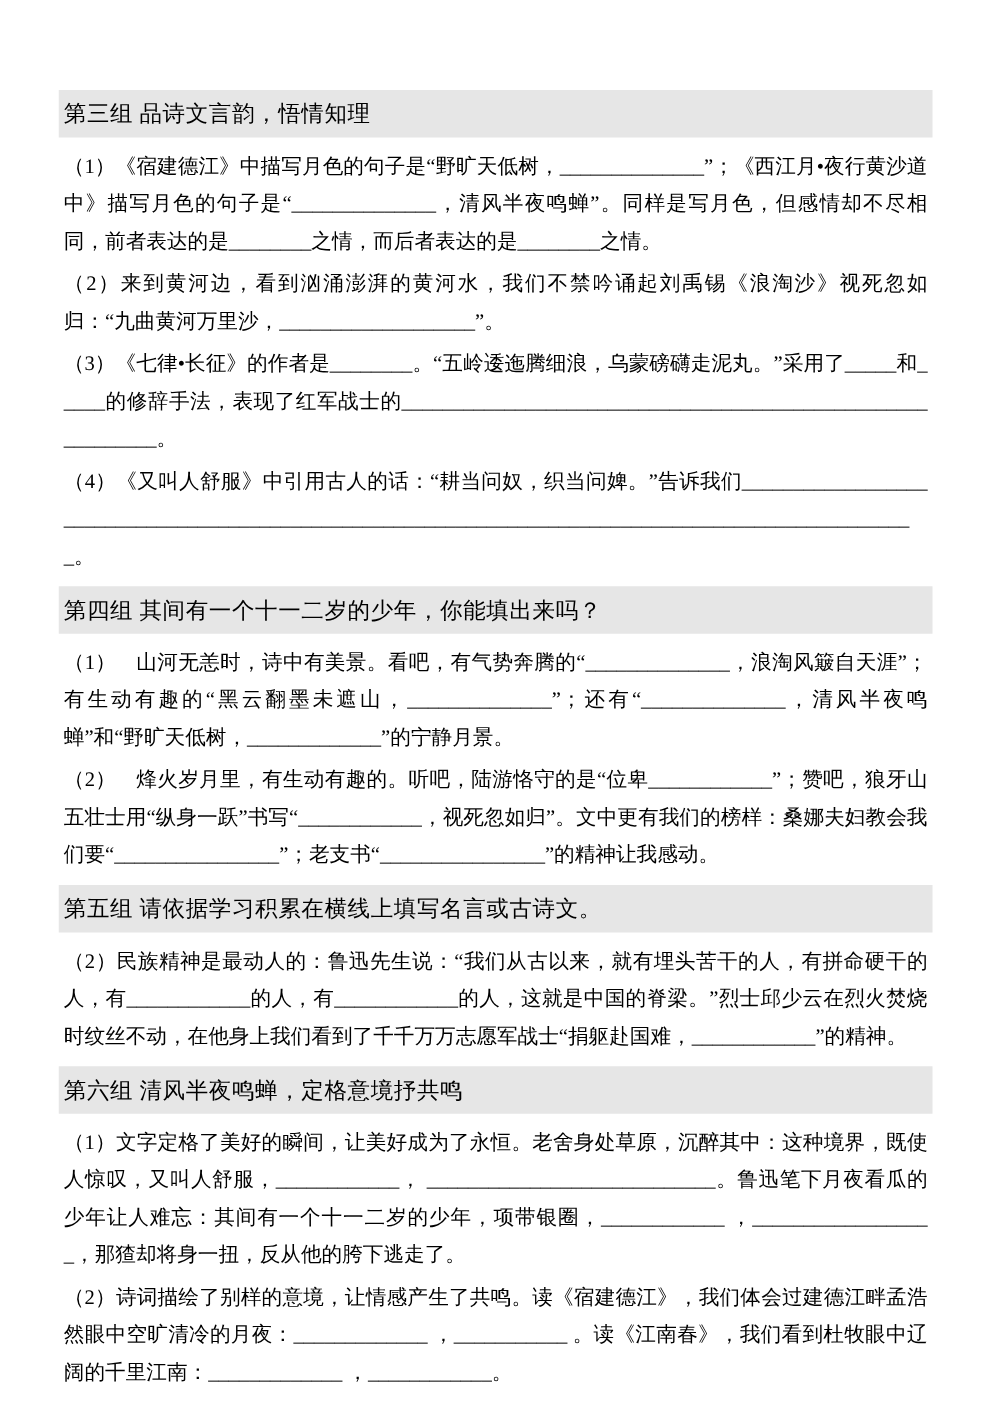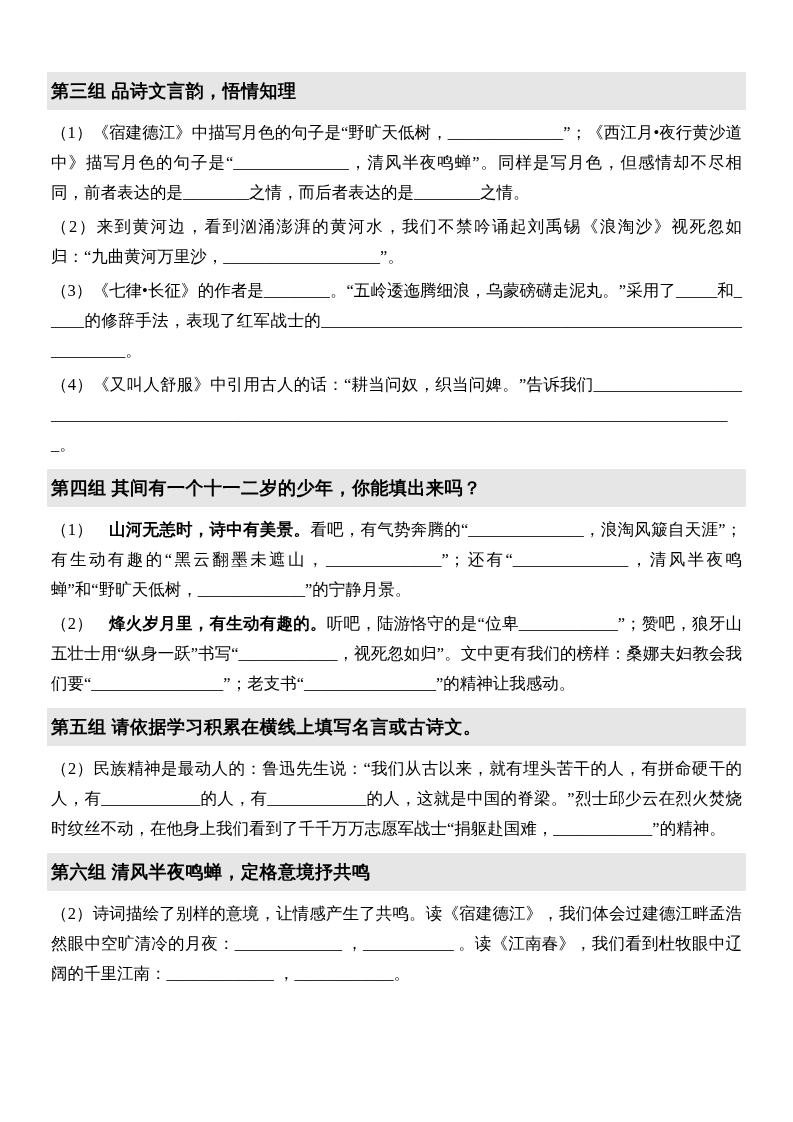--- a/index.html
+++ b/index.html
@@ -13,39 +13,39 @@
     font-family: "Liberation Serif", "DejaVu Serif", serif;
     color: #000000;
     overflow: hidden;
   }
   .page {
     padding: 72px 47px 0 47px;
     box-sizing: border-box;
   }
   .section-header {
     background: #e6e6e6;
-    font-weight: 700;
+    font-weight: 400;
     font-size: 18px;
     line-height: 22px;
     padding: 8px 6px 8px 4px;
     margin: 9px 0 8px 0;
     letter-spacing: 0.5px;
   }
   .page > section:first-child > .section-header {
     margin-top: 0;
   }
   .para {
     font-size: 16.5px;
     line-height: 30px;
     text-align: justify;
     word-break: break-all;
     margin: 4px;
   }
   .q-bold {
-    font-weight: 700;
+    font-weight: 400;
     padding-left: 16px;
   }
 </style>
 </head>
 <body>
 
 <div class="page">
 
   <section>
     <div class="section-header">
@@ -69,16 +69,17 @@
     <div class="section-header">
       <span>第五组 请依据学习积累在横线上填写名言或古诗文。</span>
     </div>
     <p class="para"><span>（2）</span><span>民族精神是最动人的：鲁迅先生说：“我们从古以来，就有埋头苦干的人，有拼命硬干的人，有____________的人，有____________的人，这就是中国的脊梁。”烈士邱少云在烈火焚烧时纹丝不动，在他身上我们看到了千千万万志愿军战士“捐躯赴国难，____________”的精神。</span></p>
   </section>
 
   <section>
     <div class="section-header">
       <span>第六组 清风半夜鸣蝉，定格意境抒共鸣</span>
     </div>
+    <p class="para"><span>（1）</span><span>文字定格了美好的瞬间，让美好成为了永恒。老舍身处草原，沉醉其中：这种境界，既使人惊叹，又叫人舒服，____________， ____________________________。鲁迅笔下月夜看瓜的少年让人难忘：其间有一个十一二岁的少年，项带银圈，____________ ，__________________，那猹却将身一扭，反从他的胯下逃走了。</span></p>
     <p class="para"><span>（2）</span><span>诗词描绘了别样的意境，让情感产生了共鸣。读《宿建德江》，我们体会过建德江畔孟浩然眼中空旷清冷的月夜：_____________ ，___________ 。读《江南春》，我们看到杜牧眼中辽阔的千里江南：_____________ ，____________。</span></p>
   </section>
 
 </div>
 
 </body></html>

